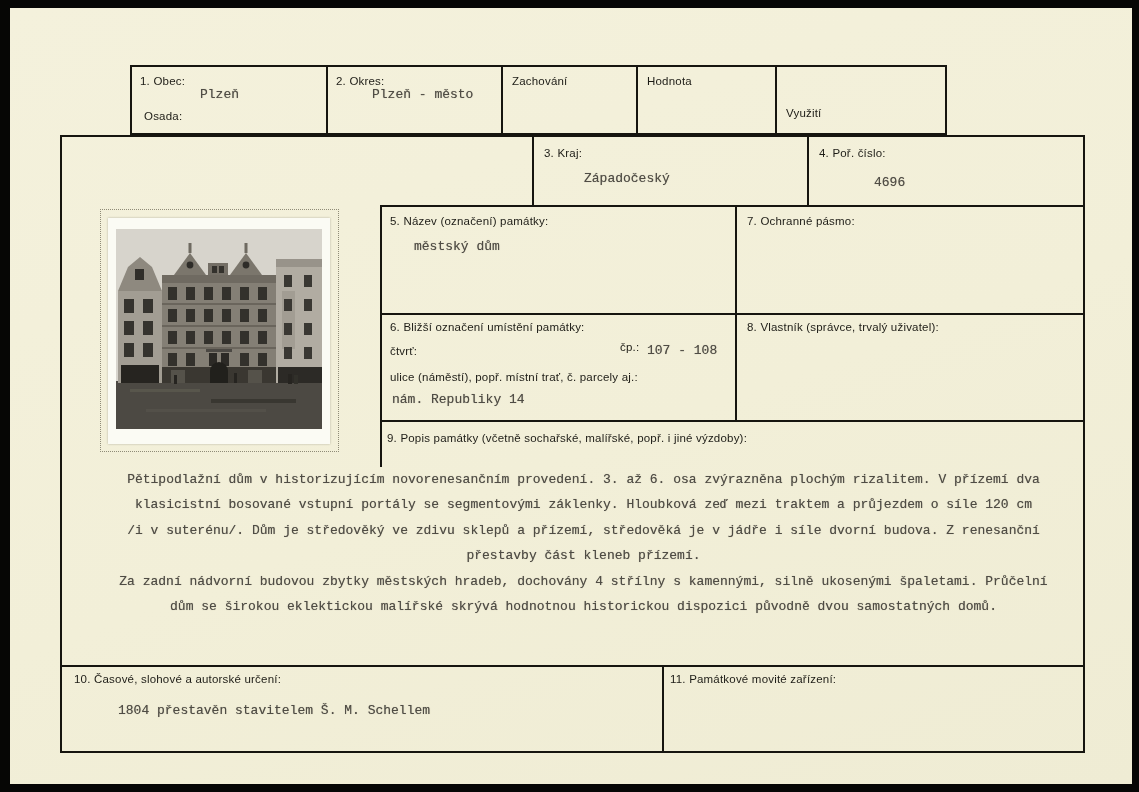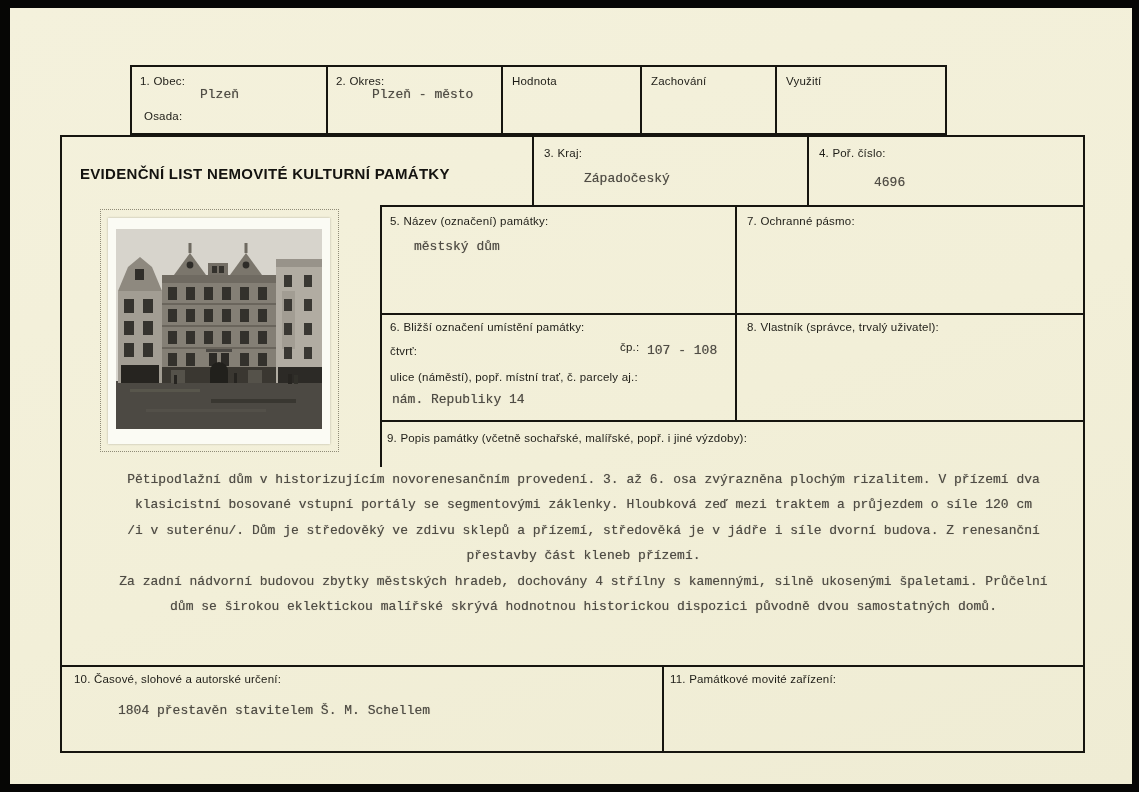--- a/index.html
+++ b/index.html
@@ -20,21 +20,21 @@
     text-shadow:0 0 .7px rgba(80,77,70,.6);
     text-align:right;
   }
   .hline,.vline{position:absolute;background:#16150f;}
   
   .top-table{
     position:absolute;left:120px;top:57px;width:817px;height:70px;
     display:flex;border:2px solid #16150f;box-sizing:border-box;
   }
   .top-cell{position:relative;box-sizing:border-box;border-right:2px solid #16150f;}
-  .top-cell:last-child{border-right:none;}
+  .top-cell:last-child{border-right:none;margin-top:32px;}
   
   .card{
     position:absolute;left:50px;top:127px;width:1025px;height:618px;
     border:2px solid #16150f;box-sizing:border-box;
   }
   .title{
     position:absolute;left:18px;top:28px;width:460px;
     font-size:15px;font-weight:700;color:#141310;letter-spacing:.3px;
   }
   
@@ -64,44 +64,43 @@
   <div class="top-table">
     <div class="top-cell" style="width:196px">
       <span class="lbl" style="left:8px;top:8px">1. Obec:</span>
       <span class="type" style="left:68px;top:20px">Plzeň</span>
       <span class="lbl" style="left:12px;top:43px">Osada:</span>
     </div>
     <div class="top-cell" style="width:175px">
       <span class="lbl" style="left:8px;top:8px">2. Okres:</span>
       <span class="type" style="left:44px;top:20px">Plzeň - město</span>
     </div>
+    <div class="top-cell" style="width:135px">
+      <span class="lbl" style="left:9px;top:8px">Zachování</span>
+    </div>
     <div class="top-cell" style="width:139px">
       <span class="lbl" style="left:9px;top:8px">Hodnota</span>
-    </div>
-    <div class="top-cell" style="width:135px">
-      <span class="lbl" style="left:9px;top:8px">Zachování</span>
     </div>
     <div class="top-cell" style="width:144px">
       <span class="lbl" style="left:9px;top:8px">Využití</span>
     </div>
   </div>
 
   <div class="card">
 
     <div class="vline" style="left:470px;top:0;width:2px;height:68px"></div>
     <div class="vline" style="left:745px;top:0;width:2px;height:68px"></div>
     <div class="hline" style="left:318px;top:68px;width:703px;height:2px"></div>
     <div class="vline" style="left:318px;top:68px;width:2px;height:262px"></div>
     <div class="vline" style="left:673px;top:68px;width:2px;height:217px"></div>
     <div class="hline" style="left:318px;top:176px;width:703px;height:2px"></div>
     <div class="hline" style="left:318px;top:283px;width:703px;height:2px"></div>
     <div class="hline" style="left:0;top:528px;width:1021px;height:2px"></div>
     <div class="vline" style="left:600px;top:528px;width:2px;height:86px"></div>
 
-    <div class="title">EVIDENČNÍ LIST NEMOVITÉ KULTURNÍ PAMÁTKY</div>
 
     <span class="lbl" style="left:482px;top:10px">3. Kraj:</span>
     <span class="type" style="left:522px;top:34px">Západočeský</span>
     <span class="lbl" style="left:757px;top:10px">4. Poř. číslo:</span>
     <span class="type" style="left:812px;top:38px">4696</span>
 
     <div class="photo-frame">
       <div class="photo-paper">
         <svg width="206" height="200" viewBox="0 0 206 200">
           <rect x="0" y="0" width="206" height="200" fill="#d7d4cc"></rect>

